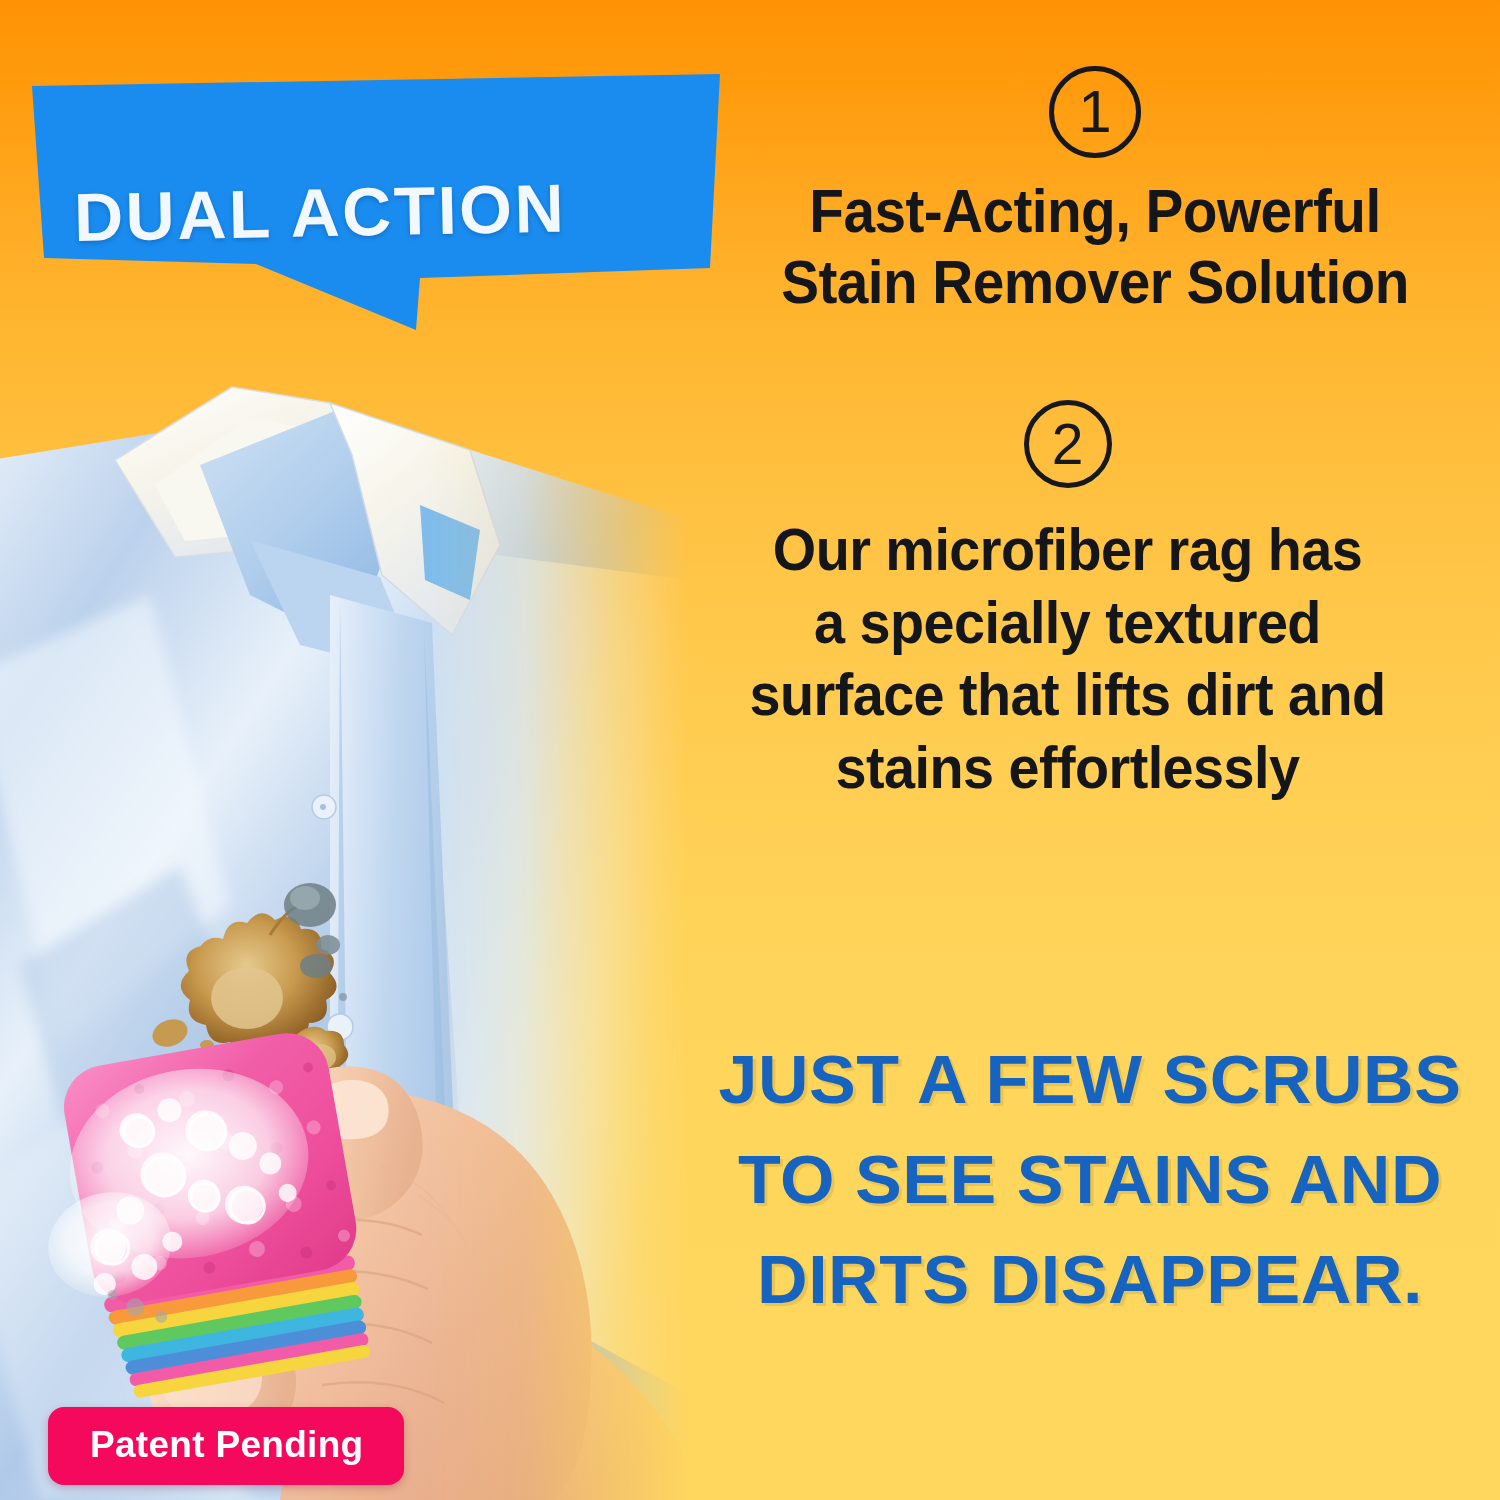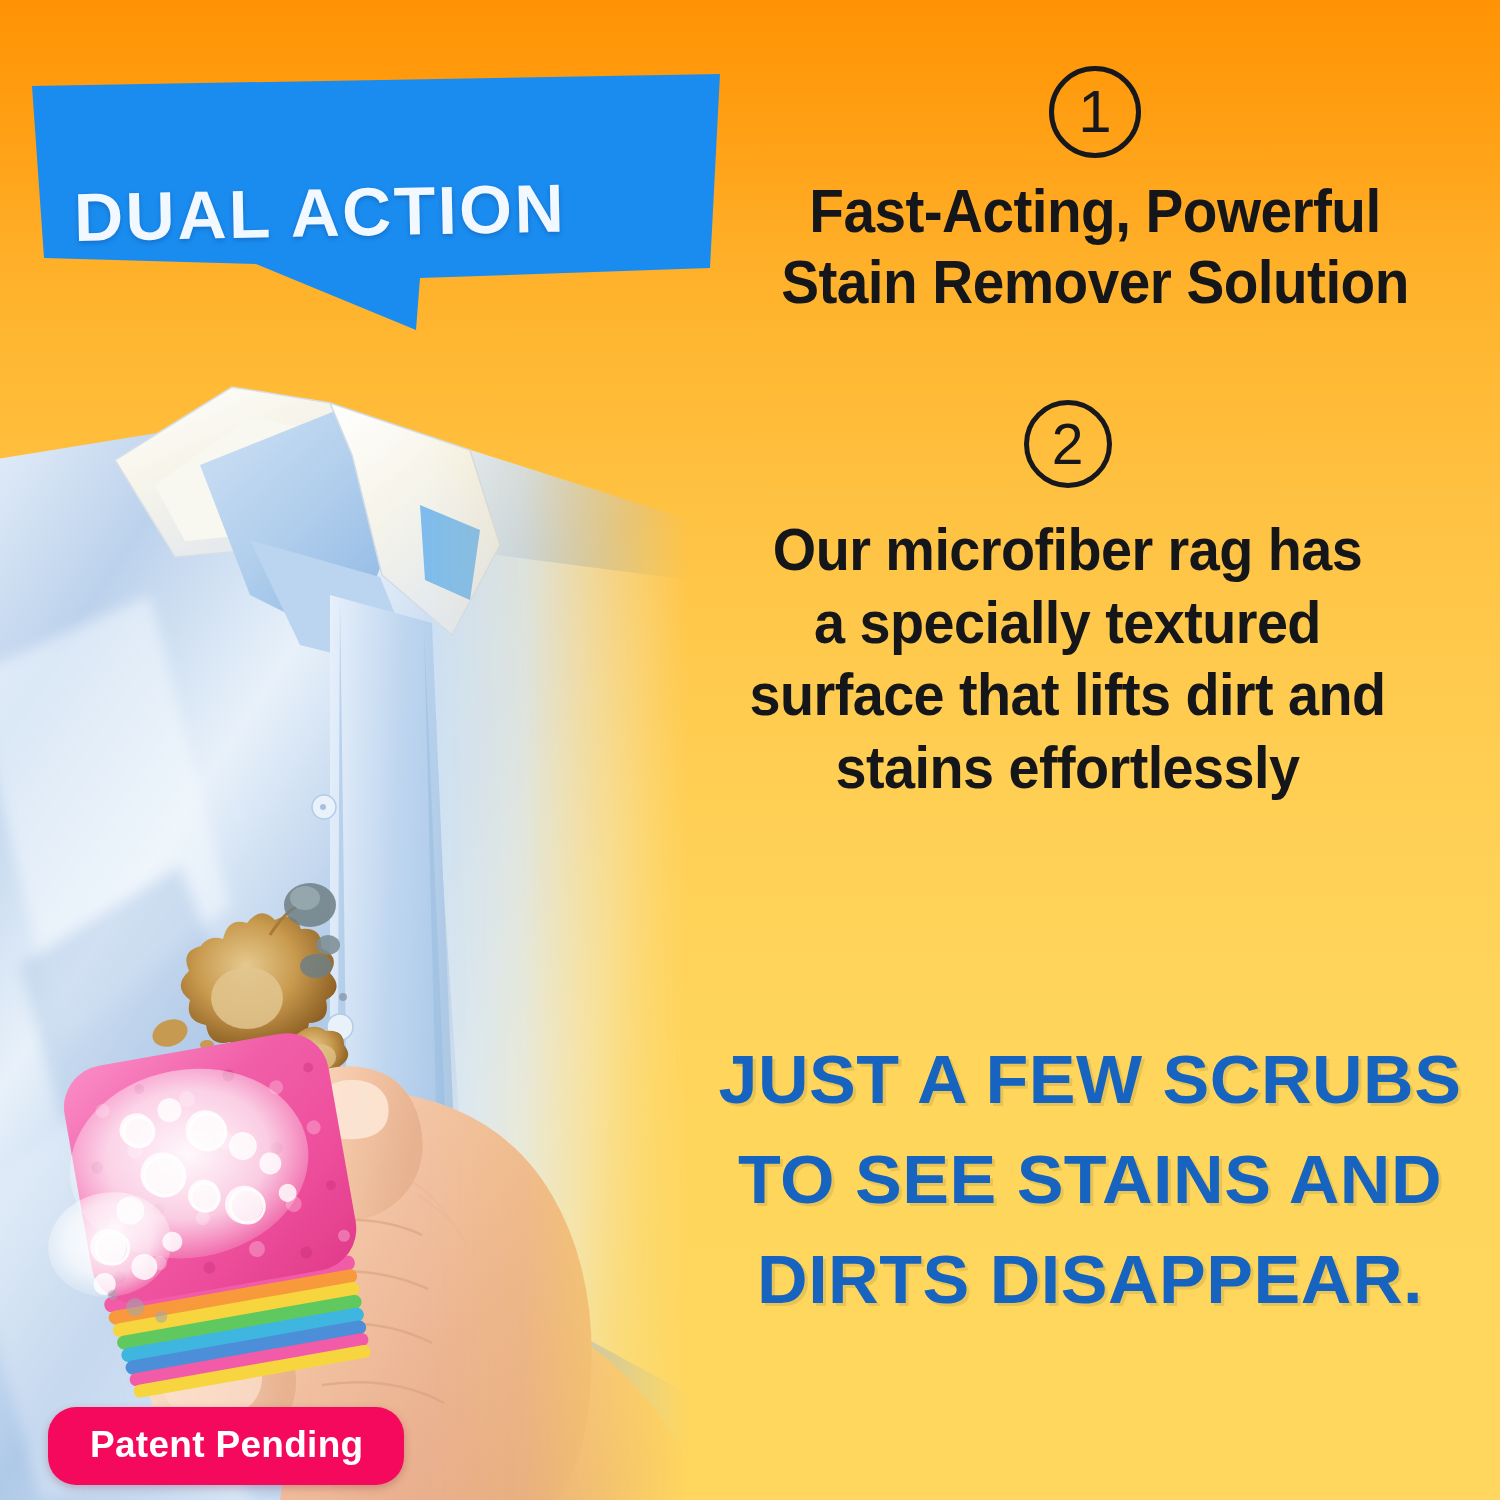--- a/index.html
+++ b/index.html
@@ -69,21 +69,21 @@
     font-size:68px; font-weight:700; line-height:1.47;
     color:#1763C0; letter-spacing:.5px;
     text-shadow:3px 3px 0 rgba(120,105,40,.17);
     transform:scaleX(1.03); transform-origin:center;
   }
   #headline span { display:block; }
 
   
   #patent-badge {
     position:absolute; left:48px; top:1407px;
-    padding:17px 40px 19px 42px; border-radius:28px;
+    padding:17px 40px 19px 42px; border-radius:16px;
     background:#F5095C; color:#FFFFFF;
     font-size:37px; font-weight:700; letter-spacing:.3px;
     box-shadow:0 3px 9px rgba(120,0,45,.26);
   }
 </style>
 </head>
 <body>
 
 <div id="photo">
   <svg viewBox="0 0 690 1155" xmlns="http://www.w3.org/2000/svg">

